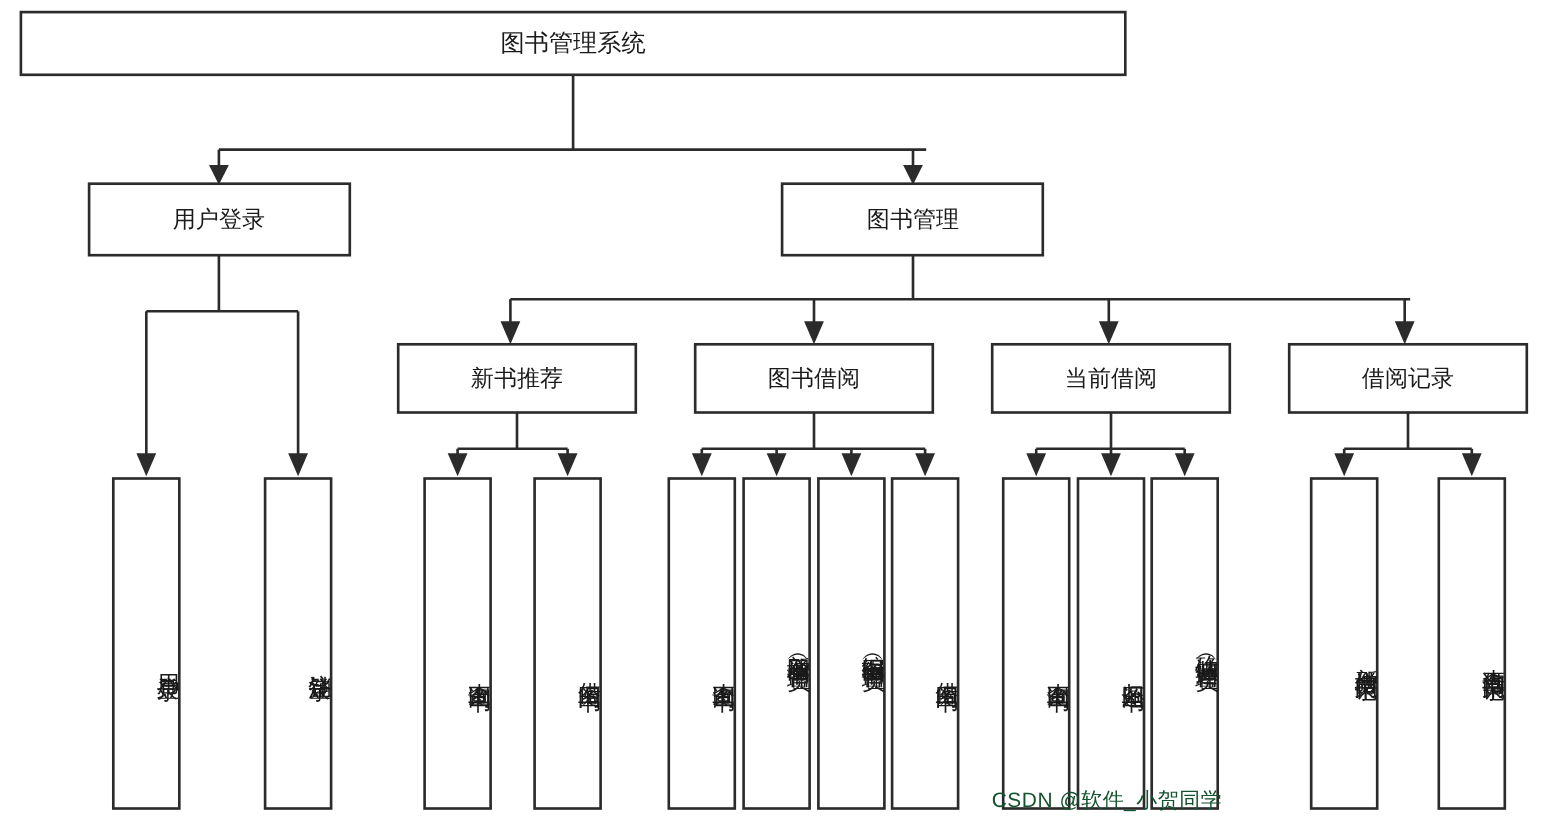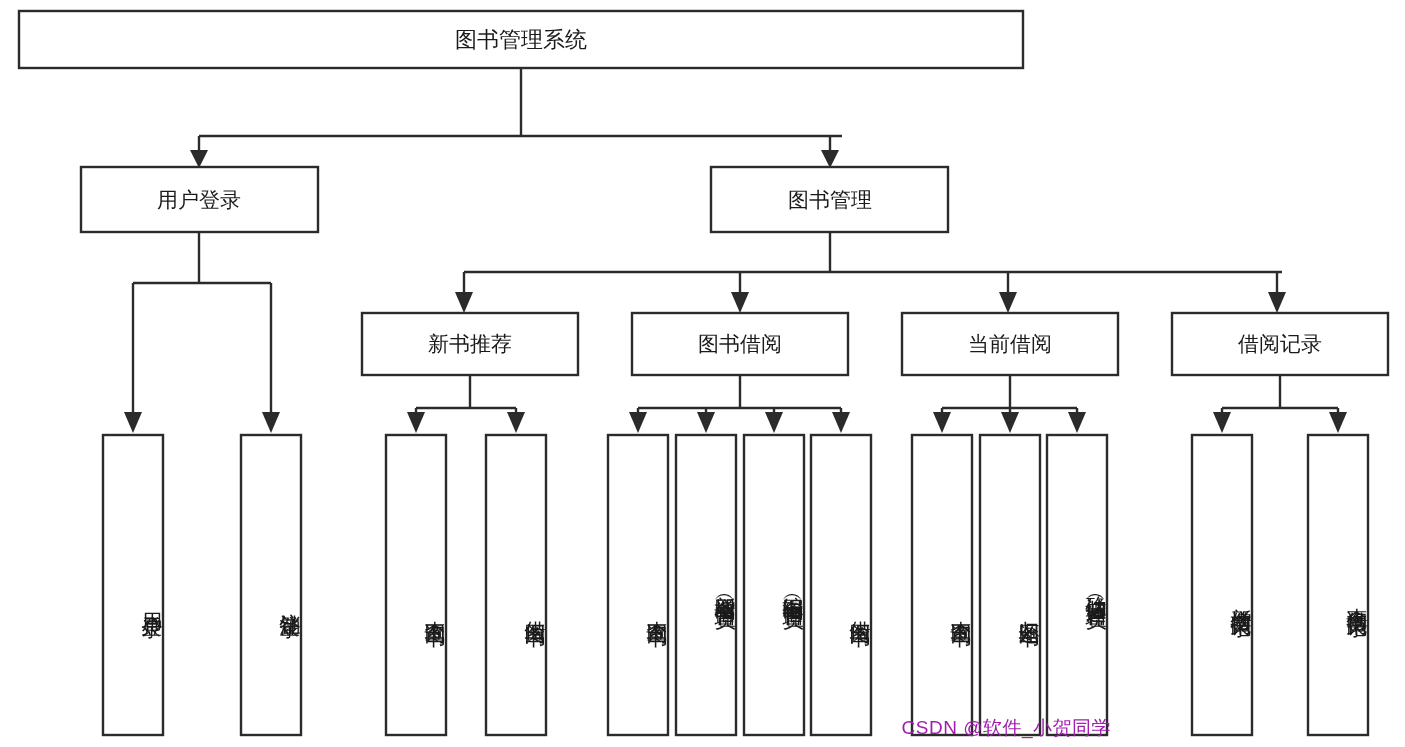--- a/index.html
+++ b/index.html
@@ -67,21 +67,21 @@
     justify-content: center;
     white-space: nowrap;
     pointer-events: none;
   }
   .watermark {
     position: absolute;
     right: 8px;
     bottom: 6px;
     font-family: "Liberation Sans", "DejaVu Sans", sans-serif;
     font-size: 19px;
-    color: #a21caf;
+    color: #14532d;
     letter-spacing: 0.5px;
     user-select: none;
   }
 </style>
 </head>
 <body>
 
 <div id="diagram-root">
 
   <svg id="diagram-svg" viewBox="0 0 1405 747" xmlns="http://www.w3.org/2000/svg">

